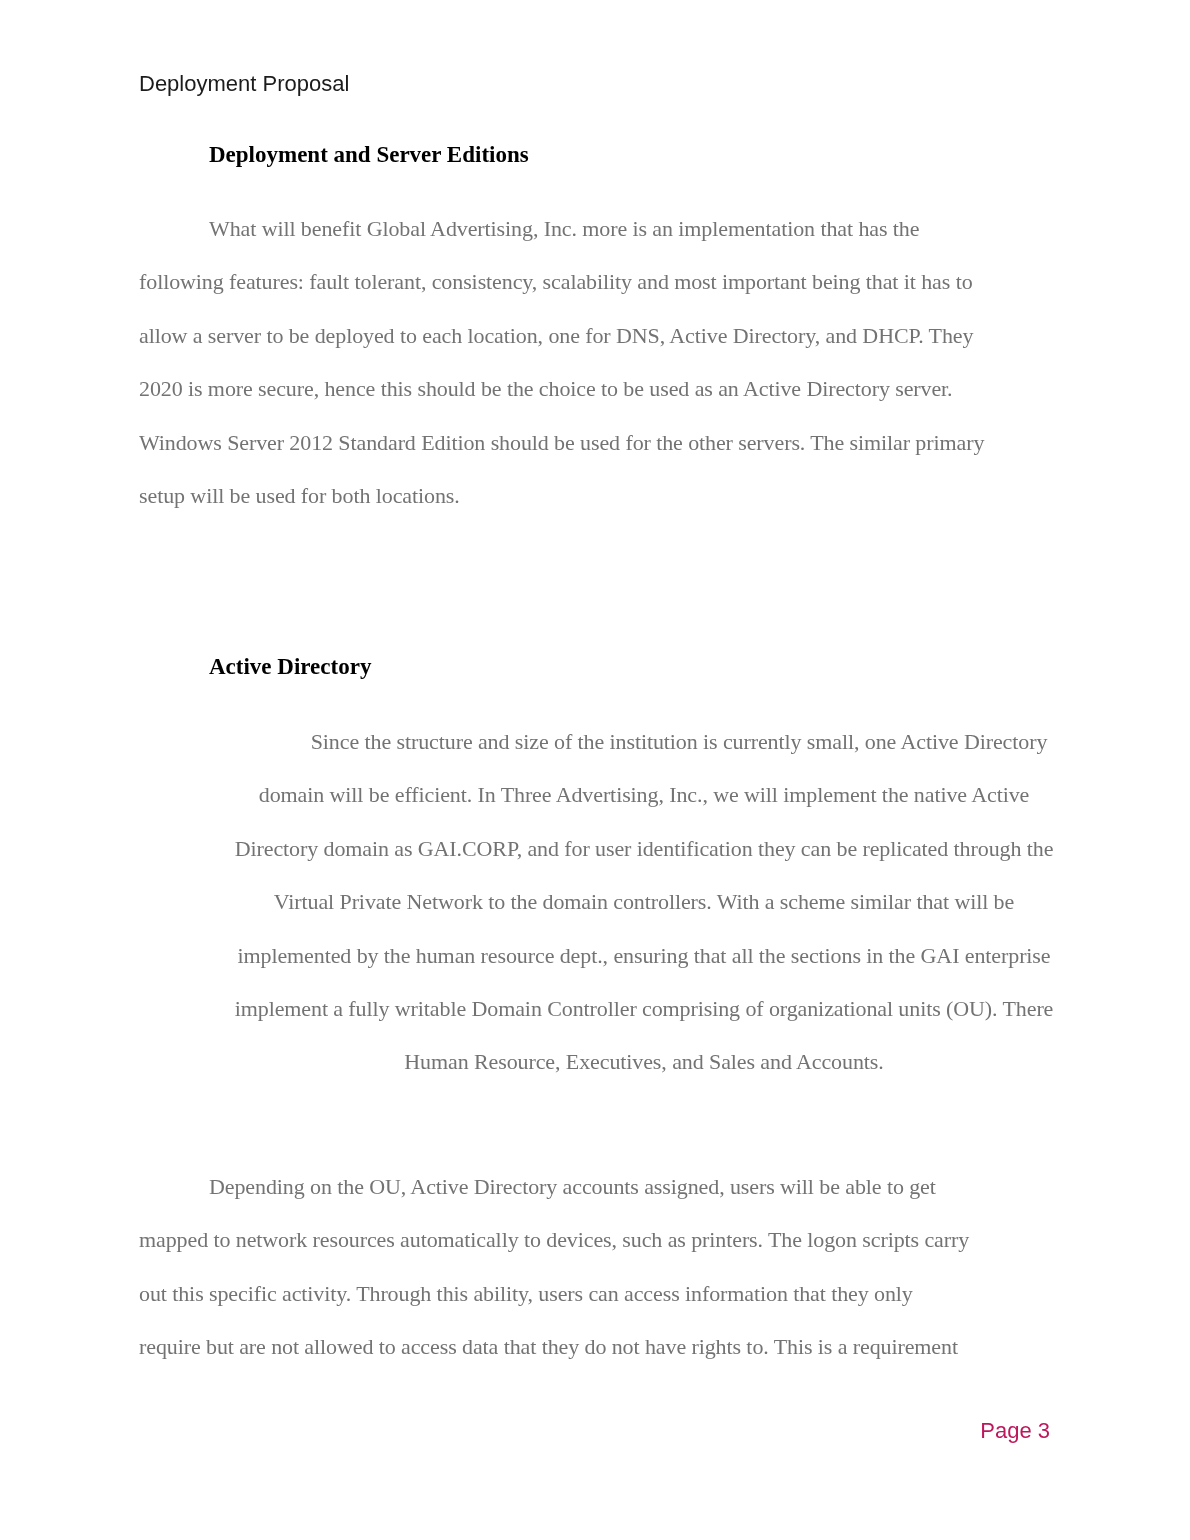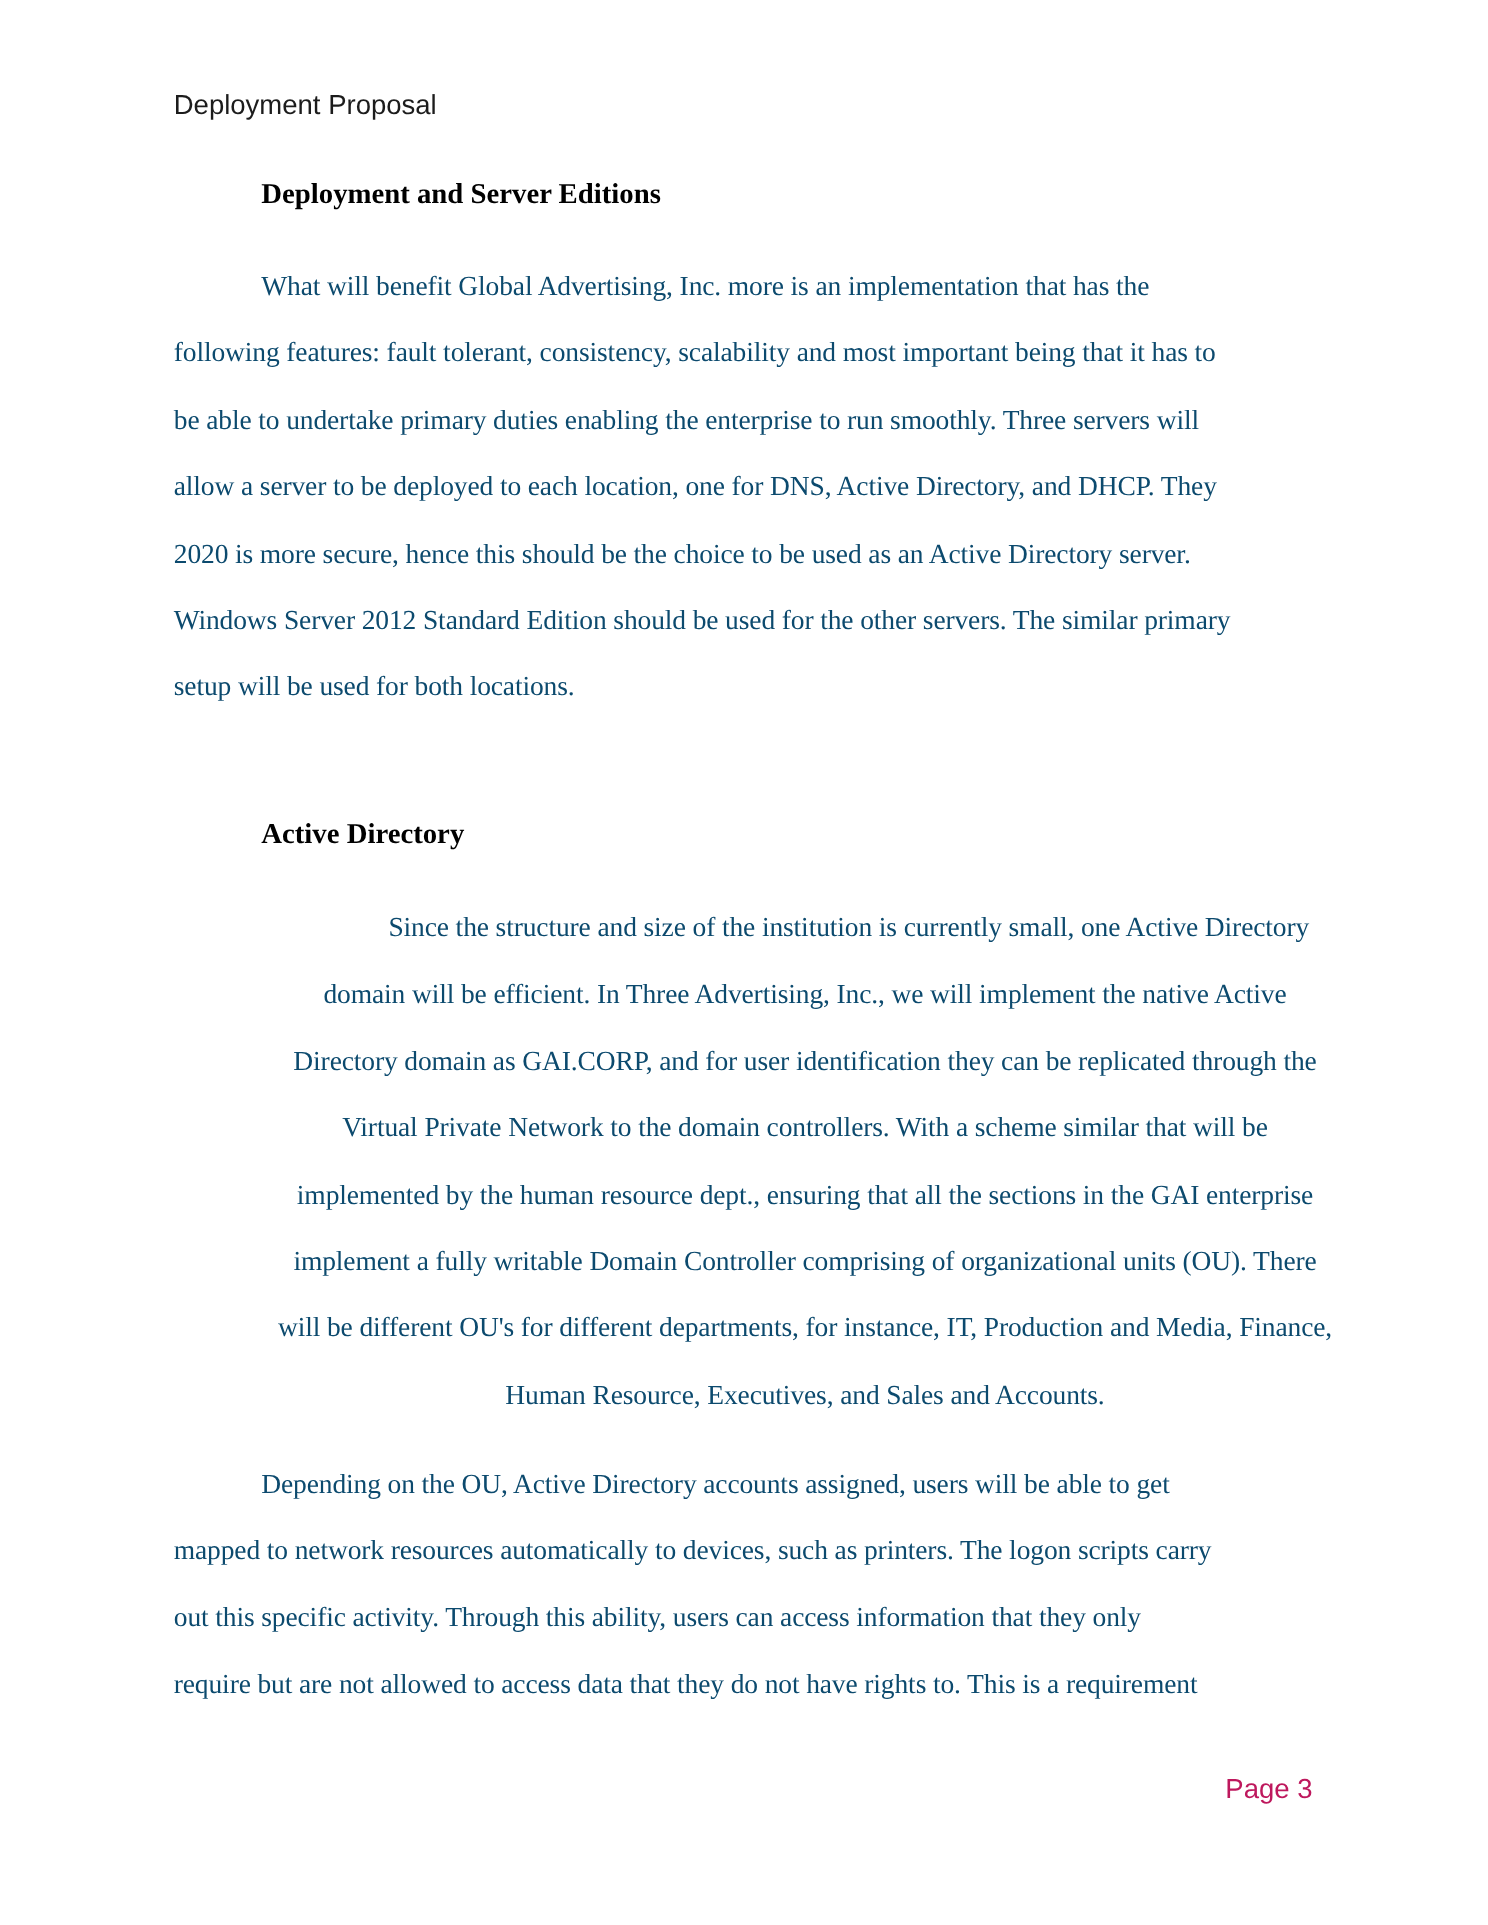--- a/index.html
+++ b/index.html
@@ -40,21 +40,21 @@
   .heading-1 { top: 128px; }
   .heading-2 { top: 640px; }
   .para {
     position: absolute;
     left: 139px;
     width: 1010px;
     font-family: "Liberation Serif", serif;
     font-size: 22px;
     line-height: 53.4px;
     letter-spacing: -0.1px;
-    color: #0c4a6e;
+    color: #737373;
   }
   .para-1 { top: 202px; }
   .para-2 { top: 715px; text-align: center; }
   .para-3 { top: 1160px; }
   .line { white-space: nowrap; }
   .line.indent { padding-left: 70px; }
   .doc-footer {
     position: absolute;
     right: 140px;
     top: 1417px;
@@ -69,37 +69,35 @@
 
 <div class="page">
 
   <div class="doc-header">Deployment Proposal</div>
 
   <div class="heading heading-1">Deployment and Server Editions</div>
 
   <div class="para para-1">
     <div class="line indent">What will benefit Global Advertising, Inc. more is an implementation that has the</div>
     <div class="line">following features: fault tolerant, consistency, scalability and most important being that it has to</div>
-    <div class="line">be able to undertake primary duties enabling the enterprise to run smoothly. Three servers will</div>
     <div class="line">allow a server to be deployed to each location, one for DNS, Active Directory, and DHCP. They</div>
     <div class="line">2020 is more secure, hence this should be the choice to be used as an Active Directory server.</div>
     <div class="line">Windows Server 2012 Standard Edition should be used for the other servers. The similar primary</div>
     <div class="line">setup will be used for both locations.</div>
   </div>
 
   <div class="heading heading-2">Active Directory</div>
 
   <div class="para para-2">
     <div class="line indent">Since the structure and size of the institution is currently small, one Active Directory</div>
     <div class="line">domain will be efficient.  In Three Advertising, Inc., we will implement the native Active</div>
     <div class="line">Directory domain as GAI.CORP, and for user identification they can be replicated through the</div>
     <div class="line">Virtual Private Network to the domain controllers. With a scheme similar that will be</div>
     <div class="line">implemented by the human resource dept., ensuring that all the sections in the GAI enterprise</div>
     <div class="line">implement a fully writable Domain Controller comprising of organizational units (OU). There</div>
-    <div class="line">will be different OU's for different departments, for instance, IT, Production and Media, Finance,</div>
     <div class="line">Human Resource, Executives, and Sales and Accounts.</div>
   </div>
 
   <div class="para para-3">
     <div class="line indent">Depending on the OU, Active Directory accounts assigned, users will be able to get</div>
     <div class="line">mapped to network resources automatically to devices, such as printers. The logon scripts carry</div>
     <div class="line">out this specific activity.  Through this ability, users can access information that they only</div>
     <div class="line">require but are not allowed to access data that they do not have rights to. This is a requirement</div>
   </div>
 

